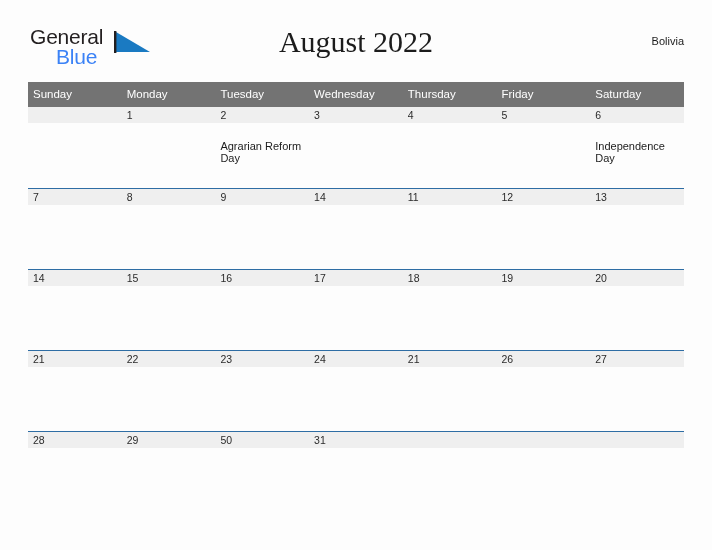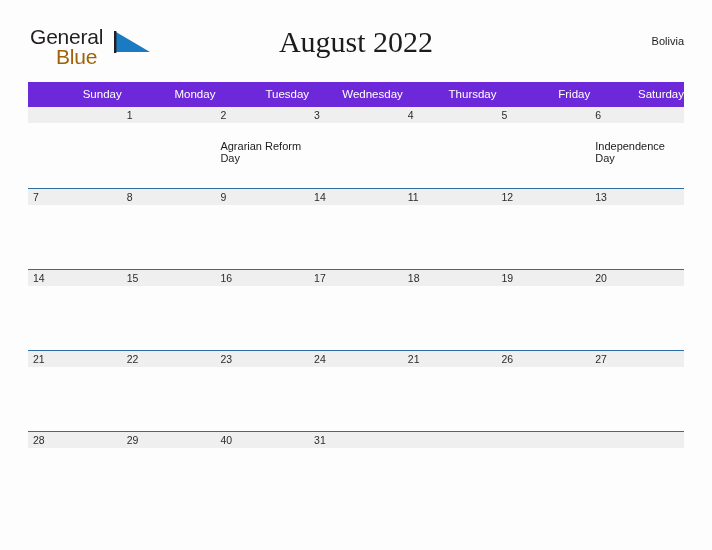--- a/index.html
+++ b/index.html
@@ -39,21 +39,21 @@
   .logo-general {
     font-size: 21px;
     color: #231f20;
     letter-spacing: -0.2px;
     line-height: 22px;
     font-family: "Liberation Sans", sans-serif;
     margin-top: 21px;
   }
   .logo-blue {
     font-size: 21px;
-    color: #a16207;
+    color: #3b82f6;
     letter-spacing: -0.2px;
     line-height: 22px;
     margin-left: 26px;
     display: block;
     margin-top: -2px;
   }
   .logo-flag {
     position: absolute;
     left: 84px;
     top: 5px;
@@ -86,25 +86,25 @@
 
   
   .calendar {
     margin: 8px 28px 0 28px;
     width: 656px;
     border-collapse: collapse;
     table-layout: fixed;
   }
 
   .calendar thead th {
-    background: #6d28d9;
+    background: #737373;
     color: #ffffff;
     font-size: 11.5px;
     font-weight: normal;
-    text-align: right;
+    text-align: left;
     padding: 4px 0 4px 5px;
     height: 17px;
     line-height: 13px;
     border: none;
   }
 
   .calendar tbody td {
     vertical-align: top;
     padding: 0;
     border: none;
@@ -331,21 +331,21 @@
               <div class="daynum-band">28</div>
             </div>
           </td>
           <td>
             <div class="daycell">
               <div class="daynum-band">29</div>
             </div>
           </td>
           <td>
             <div class="daycell">
-              <div class="daynum-band">40</div>
+              <div class="daynum-band">50</div>
             </div>
           </td>
           <td>
             <div class="daycell">
               <div class="daynum-band">31</div>
             </div>
           </td>
           <td>
             <div class="daycell">
               <div class="daynum-band"></div>

